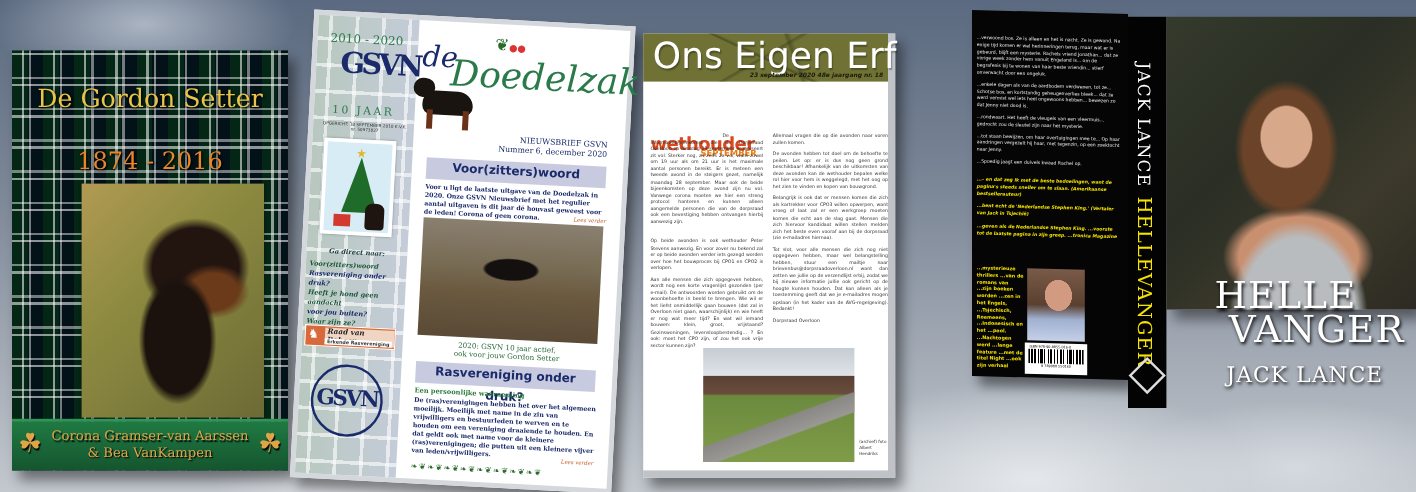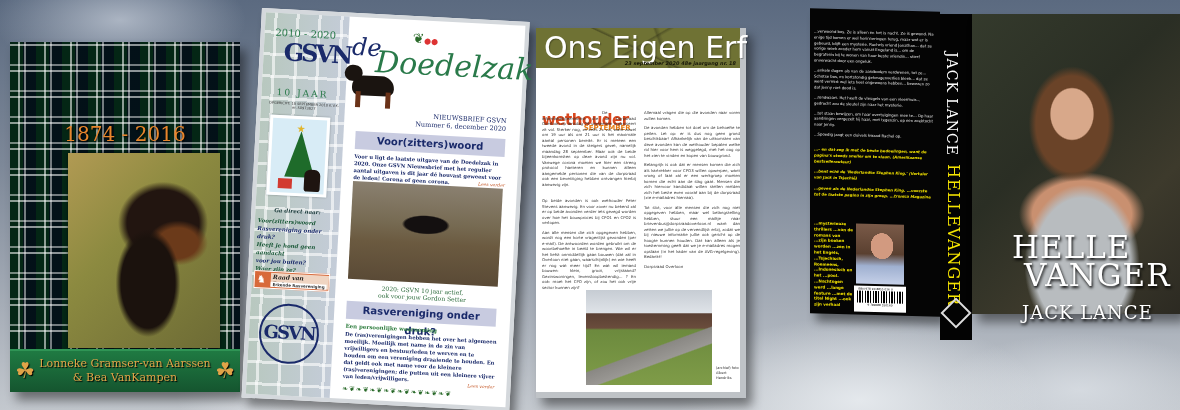--- a/index.html
+++ b/index.html
@@ -192,44 +192,45 @@
   .hv-spine {
     position: absolute; left: 940px; top: 14px; width: 32px; height: 326px; background: #030303;
   }
   .hv-spine .vtext {
     position: absolute; left: 4px; writing-mode: vertical-rl; font-family: "DejaVu Serif", serif; letter-spacing: 1px; white-space: nowrap;
   }
   .hv-spine .author { top: 38px; color: #fff; font-size: 14px; }
   .hv-spine .title { top: 150px; color: #f5e400; font-size: 16px; }
   .hv-spine .logo { position: absolute; left: 5px; top: 288px; width: 22px; height: 22px; border: 2px solid #ddd; transform: rotate(45deg); }
   .hv-cover {
-    position: absolute; left: 972px; top: 14px; width: 208px; height: 300px;
+    position: absolute; left: 972px; top: 14px; width: 208px; height: 244px;
     background:
       radial-gradient(ellipse 30px 36px at 100px 100px, #d8a88a 70%, rgba(216,168,138,0) 74%),
       radial-gradient(ellipse 60px 80px at 100px 110px, #6a4328 60%, rgba(106,67,40,0) 72%),
       radial-gradient(ellipse 80px 110px at 110px 250px, #b8bcbf 60%, rgba(184,188,191,0) 72%),
       radial-gradient(ellipse 90px 60px at 110px 200px, #c99070 55%, rgba(201,144,112,0) 70%),
       linear-gradient(135deg, #343a2c 0%, #2a2e24 40%, #3d3a2c 70%, #2c2a22 100%);
   }
   .hv-cover .t1 { position: absolute; left: 40px; top: 218px; color: #fff; font-family: "DejaVu Serif", serif; font-size: 31px; line-height: 30px; letter-spacing: 1px; text-shadow: 1px 2px 3px #000; }
   .hv-cover .t2 { position: absolute; left: 52px; top: 246px; color: #fff; font-family: "DejaVu Serif", serif; font-size: 31px; line-height: 30px; letter-spacing: 1px; text-shadow: 1px 2px 3px #000; }
   .hv-cover .t3 { position: absolute; left: 50px; top: 288px; color: #fff; font-family: "DejaVu Serif", serif; font-size: 18px; letter-spacing: 1px; text-shadow: 1px 2px 3px #000; }
 </style>
 </head>
 <body>
 
 <div class="book1 shadow">
   <div class="title">
+    <div>De Gordon Setter</div>
   </div>
   <div class="years">1874 - 2016</div>
   <div class="photo"></div>
   <div class="author-band">
     <span class="knot" style="left:4px">☘</span>
     <div class="authors">
-      <div>Lonneke Gramser-van Aarssen</div>
+      <div>Corona Gramser-van Aarssen</div>
       <div>&amp; Bea VanKampen</div>
     </div>
     <span class="knot" style="right:4px">☘</span>
   </div>
 </div>
 
 <div class="doedel shadow">
   <div class="leftcol">
     <div class="logo-10">
       <div class="arc-top">2010 - 2020</div>

